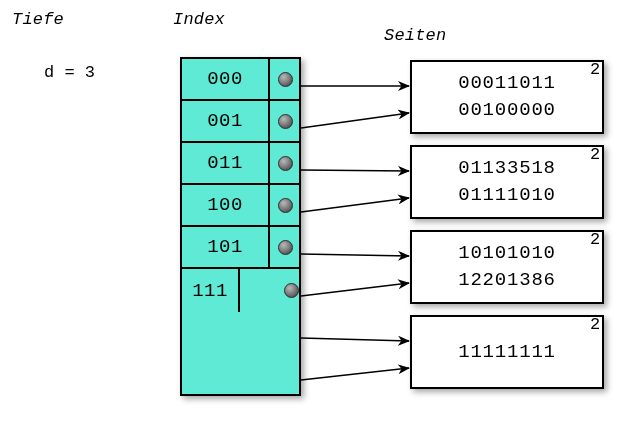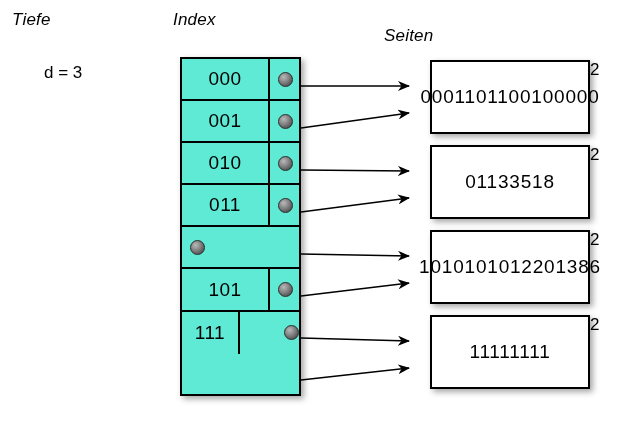--- a/index.html
+++ b/index.html
@@ -5,21 +5,21 @@
   html, body {
     margin: 0;
     padding: 0;
     background: #ffffff;
   }
   #page {
     position: relative;
     width: 629px;
     height: 421px;
     background: #ffffff;
-    font-family: Liberation Sans, sans-serif;
+    font-family: Liberation Mono, monospace;
     overflow: hidden;
     border-radius: 32px;
   }
   .hdr {
     position: absolute;
     font-style: italic;
     font-size: 17px;
     font-weight: 400;
     color: #000000;
     letter-spacing: 0.2px;
@@ -87,30 +87,30 @@
     border-radius: 50%;
     background: radial-gradient(circle at 36% 32%, #b9b9b9 0%, #8e8e8e 34%, #5c5c5c 72%, #3a3a3a 100%);
     border: 1px solid #2b2b2b;
     box-sizing: border-box;
   }
 
   
   .page-box {
     position: absolute;
     left: 410px;
-    width: 160px;
+    width: 194px;
     height: 74px;
     box-sizing: border-box;
     border: 2px solid #000000;
     background: #ffffff;
     box-shadow: 3px 3px 6px rgba(0,0,0,0.35);
     display: flex;
+    flex-direction: column;
     align-items: center;
     justify-content: center;
-    margin-left: 20px;
   }
   .page-line {
     font-size: 19px;
     color: #000000;
     letter-spacing: 0.8px;
     line-height: 1.42;
   }
   .page-count {
     position: absolute;
     left: 590px;
@@ -145,32 +145,27 @@
           <span class="bullet"></span>
         </div>
     </div>
     <div class="index-row">
       <div class="index-key">001</div>
       <div class="index-ptr">
           <span class="bullet"></span>
         </div>
     </div>
     <div class="index-row">
-      <div class="index-key">010</div>
-      <div class="index-ptr">
-          <span class="bullet"></span>
-        </div>
-    </div>
-    <div class="index-row">
       <div class="index-key">011</div>
       <div class="index-ptr">
           <span class="bullet"></span>
         </div>
     </div>
     <div class="index-row">
+      <div class="index-key">100</div>
       <div class="index-ptr">
           <span class="bullet"></span>
         </div>
     </div>
     <div class="index-row">
       <div class="index-key">101</div>
       <div class="index-ptr">
           <span class="bullet"></span>
         </div>
     </div>
@@ -183,20 +178,21 @@
   </div>
 
   <div class="page-box" style="top:60px;">
     <div class="page-line">00011011</div>
     <div class="page-line">00100000</div>
   </div>
   <div class="page-count" style="top:60px;">2</div>
 
   <div class="page-box" style="top:145px;">
     <div class="page-line">01133518</div>
+    <div class="page-line">01111010</div>
   </div>
   <div class="page-count" style="top:145px;">2</div>
 
   <div class="page-box" style="top:230px;">
     <div class="page-line">10101010</div>
     <div class="page-line">12201386</div>
   </div>
   <div class="page-count" style="top:230px;">2</div>
 
   <div class="page-box" style="top:315px;">

